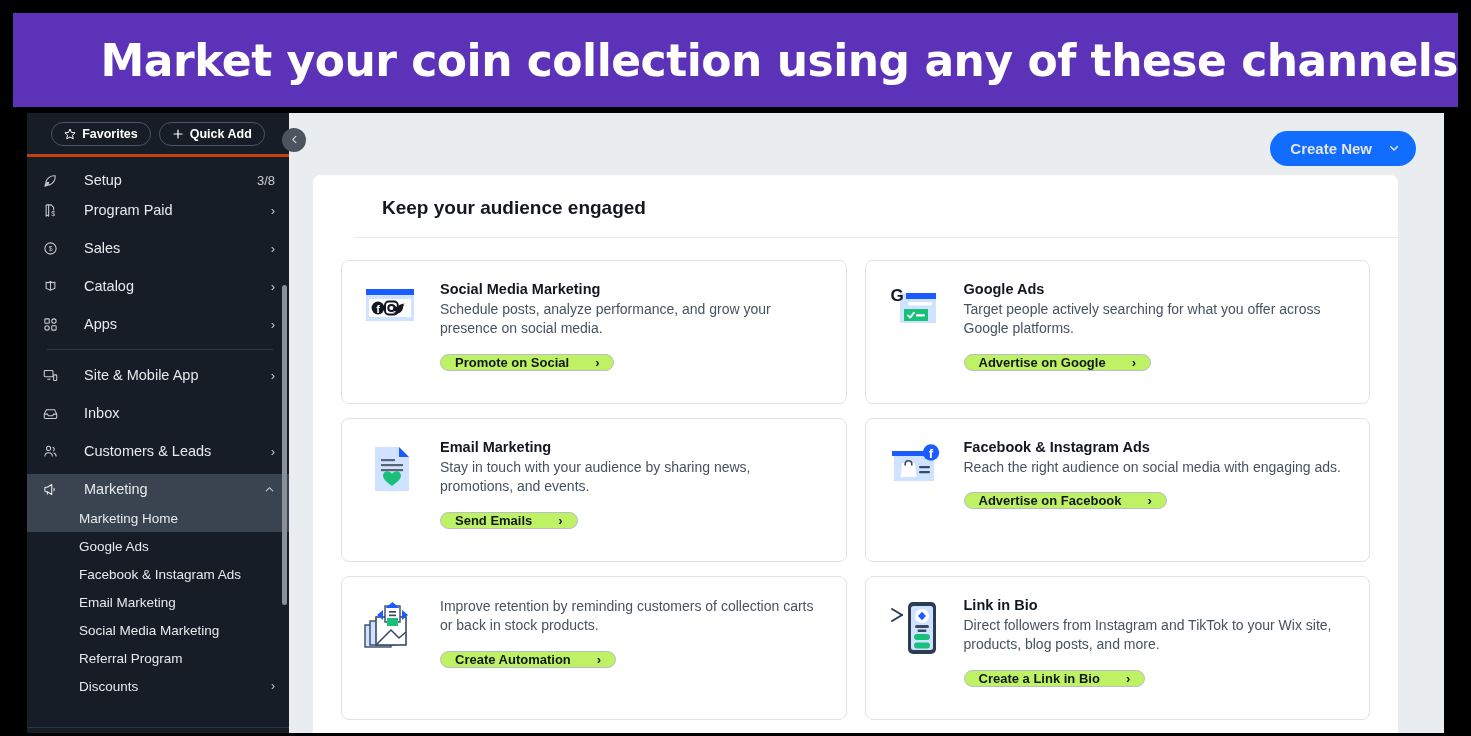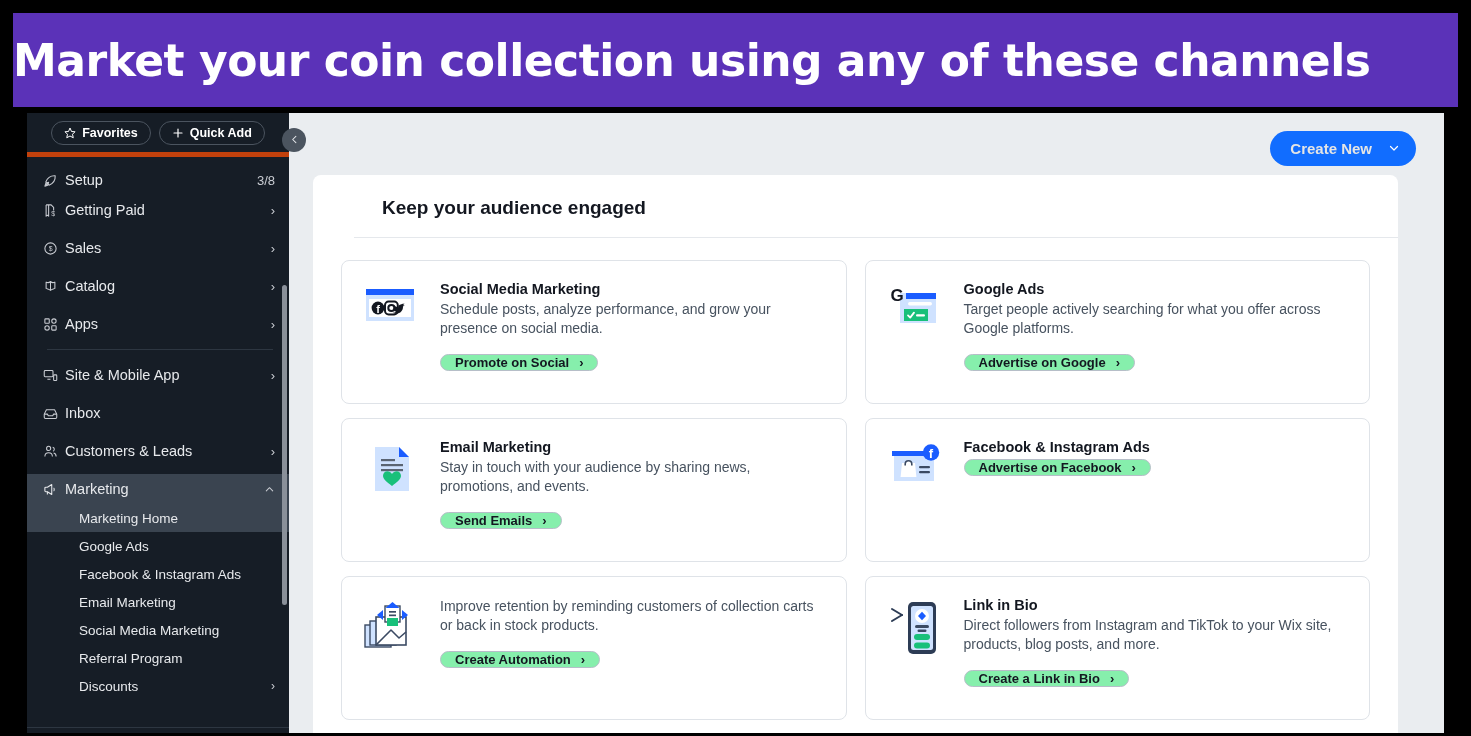--- a/index.html
+++ b/index.html
@@ -10,21 +10,21 @@
     overflow: hidden;
   }
 
   
   #banner {
     position: absolute;
     left: 10px; top: 10px;
     width: 1451px; height: 100px;
     background: #5b32b8;
     border: 3px solid #000000;
-    display: flex; align-items: center; justify-content: flex-start;
+    display: flex; align-items: center; justify-content: flex-end;
   }
   #banner-text {
     color: #ffffff;
     font-size: 44px;
     font-weight: 700;
     letter-spacing: -0.5px;
     white-space: nowrap;
     font-family: "DejaVu Sans", sans-serif;
   }
 
@@ -41,21 +41,21 @@
   #sidebar {
     position: absolute; left: 0; top: 0;
     width: 262px; height: 623px;
     background: #161d26;
     overflow: hidden;
   }
   #sidebar-top {
     height: 44px;
     display: flex; align-items: center; justify-content: center;
     gap: 8px;
-    border-bottom: 5px solid #c2410c;
+    border-bottom: 3px solid #c2410c;
   }
   .pill-btn {
     display: inline-flex; align-items: center; gap: 6px;
     border: 1px solid #4b545f;
     border-radius: 14px;
     padding: 4px 12px;
     color: #ffffff;
     font-size: 12.5px;
     font-weight: 700;
     background: transparent;
@@ -71,20 +71,21 @@
     overflow: hidden;
   }
   .nav-item {
     position: relative;
     display: flex; align-items: center;
     height: 30px;
     padding: 0 14px 0 16px;
     color: #e7e9ec;
     font-size: 14.5px;
     cursor: pointer;
+    gap: 19px;
   }
   .nav-item .nav-ico {
     width: 22px; flex: 0 0 22px;
     display: flex; align-items: center; justify-content: flex-start;
     color: #c9ccd2;
   }
   .nav-item .nav-label { flex: 1 1 auto; white-space: nowrap; }
   .nav-item .nav-right {
     font-size: 13px; color: #c9ccd2;
     display: flex; align-items: center;
@@ -203,24 +204,24 @@
     color: #131720;
     margin-bottom: 3px;
   }
   .promo-desc {
     font-size: 14px;
     color: #47525f;
     line-height: 1.38;
     margin-bottom: 14px;
   }
   .ghost-btn {
-    display: inline-flex; align-items: center; gap: 10px;
+    display: inline-flex; align-items: center; gap: 26px;
     border: 1px solid #b6bec8;
     border-radius: 16px;
-    background: #86efac;
+    background: #bef264;
     padding: 0 14px;
     font-size: 13px;
     font-weight: 700;
     color: #131720;
     cursor: pointer;
     font-family: "Liberation Sans", sans-serif;
     white-space: nowrap;
   }
   .ghost-btn .chev { color:#131720; font-size: 13px; }
 
@@ -284,21 +285,21 @@
       </div>
 
       <div class="nav-item">
         <span class="nav-ico">
           <svg width="15" height="15" viewBox="0 0 24 24" fill="none" stroke="#c9ccd2" stroke-width="1.7" stroke-linejoin="round">
             <path d="M5 3h8l4 4v5"></path>
               <path d="M5 3v18l2-1.5L9 21V3"></path>
             <text x="13" y="21" font-size="11" fill="#c9ccd2" stroke="none" font-family="sans-serif">$</text>
           </svg>
         </span>
-        <span class="nav-label">Getting Paid</span>
+        <span class="nav-label">Program Paid</span>
         <span class="nav-right">›</span>
       </div>
 
       <div class="nav-gap-sm"></div>
 
       <div class="nav-item">
         <span class="nav-ico">
           <svg width="15" height="15" viewBox="0 0 24 24" fill="none" stroke="#c9ccd2" stroke-width="1.7">
             <circle cx="12" cy="12" r="9"></circle>
             <text x="9" y="16.5" font-size="11" fill="#c9ccd2" stroke="none" font-family="sans-serif">$</text>
@@ -529,20 +530,21 @@
               <path d="M16 22h13l1.4 14H14.6z" fill="#ffffff"></path>
               <path d="M19.2 24.6V23a3.3 3.3 0 0 1 6.6 0v1.6" fill="none" stroke="#3b4a63" stroke-width="1.6"></path>
               <rect x="33" y="25" width="11" height="2.3" rx="1.1" fill="#3b4a63"></rect>
               <rect x="33" y="30" width="11" height="2.3" rx="1.1" fill="#3b4a63"></rect>
               <circle cx="45" cy="11.5" r="8.2" fill="#1a5cff"></circle>
               <text x="45" y="17" font-size="13" font-weight="bold" fill="#ffffff" text-anchor="middle" font-family="sans-serif">f</text>
             </svg>
           </div>
           <div class="promo-body">
             <div class="promo-title">Facebook &amp; Instagram Ads</div>
+            <div class="promo-desc">Reach the right audience on social media with engaging ads.</div>
             <button class="ghost-btn">
               <span>Advertise on Facebook</span>
               <span class="chev">›</span>
             </button>
           </div>
         </div>
 
         <div class="promo-card">
           <div class="promo-icon">
             <svg width="62" height="58" viewBox="0 0 62 58">

